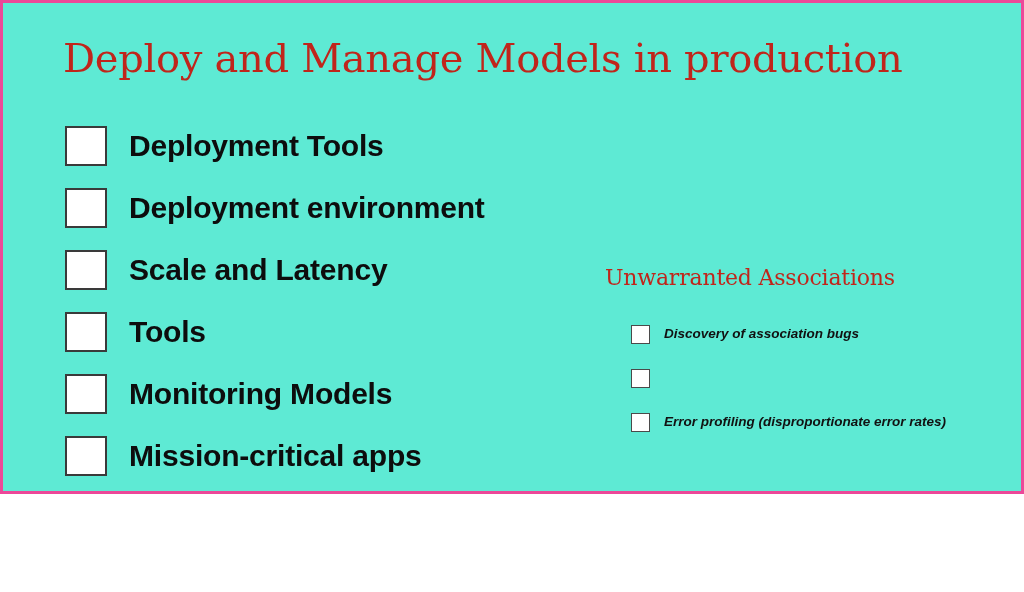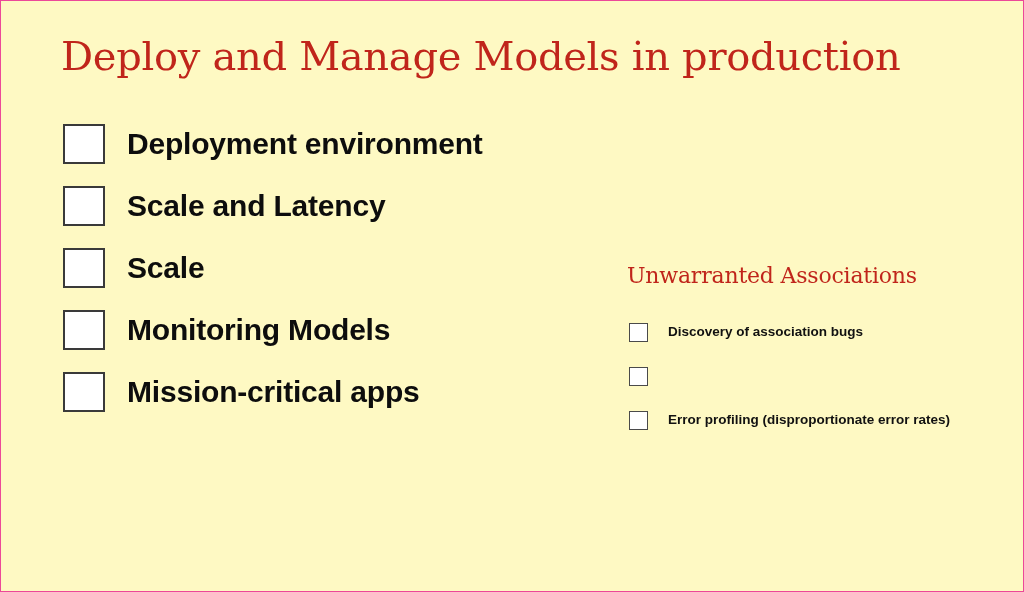--- a/index.html
+++ b/index.html
@@ -4,24 +4,24 @@
 <style>
   html, body {
     margin: 0;
     padding: 0;
     background: #ffffff;
   }
 
   .slide {
     position: relative;
     width: 1024px;
-    height: 592px;
-    background: #fef9c3;
+    height: 494px;
+    background: #5eead4;
     box-sizing: border-box;
-    border: 1px solid #ec4899;
+    border: 3px solid #ec4899;
     overflow: hidden;
     font-family: "Liberation Sans", sans-serif;
   }
 
   
   .slide-title {
     position: absolute;
     left: 60px;
     top: 32px;
     font-family: "DejaVu Serif", serif;
@@ -75,72 +75,76 @@
   }
 
   .sub-heading {
     font-family: "DejaVu Serif", serif;
     font-size: 22px;
     font-weight: 400;
     color: #C0251B;
     white-space: nowrap;
     margin-bottom: 22px;
     letter-spacing: -0.2px;
-    margin-left: 24px;
   }
 
   .sub-item {
     display: flex;
     align-items: center;
     height: 44px;
     margin-left: 26px;
   }
 
   .box-sm {
     width: 19px;
     height: 19px;
     box-sizing: border-box;
     border: 1.5px solid #4a4a4a;
     background: #ffffff;
     flex: 0 0 auto;
   }
 
   .sub-label {
-    margin-left: 20px;
+    margin-left: 14px;
     font-family: "Liberation Sans", sans-serif;
     font-size: 13.5px;
     font-weight: bold;
     color: #111111;
     white-space: nowrap;
     line-height: 1;
+    font-style: italic;
   }
 </style>
 </head>
 <body>
 
 <div class="slide">
 
   <div class="slide-title">Deploy and Manage Models in production</div>
 
   <div class="main-list">
 
+    <div class="main-item">
+      <span class="box-lg"></span>
+      <span class="main-label">Deployment Tools</span>
+    </div>
 
     <div class="main-item">
       <span class="box-lg"></span>
       <span class="main-label">Deployment environment</span>
     </div>
 
     <div class="main-item">
       <span class="box-lg"></span>
       <span class="main-label">Scale and Latency</span>
     </div>
 
     <div class="main-item">
       <span class="box-lg"></span>
-      <span class="main-label">Scale</span>
+      <span class="main-label">Tools</span>
     </div>
 
     <div class="main-item">
       <span class="box-lg"></span>
       <span class="main-label">Monitoring Models</span>
     </div>
 
     <div class="main-item">
       <span class="box-lg"></span>
       <span class="main-label">Mission-critical apps</span>

